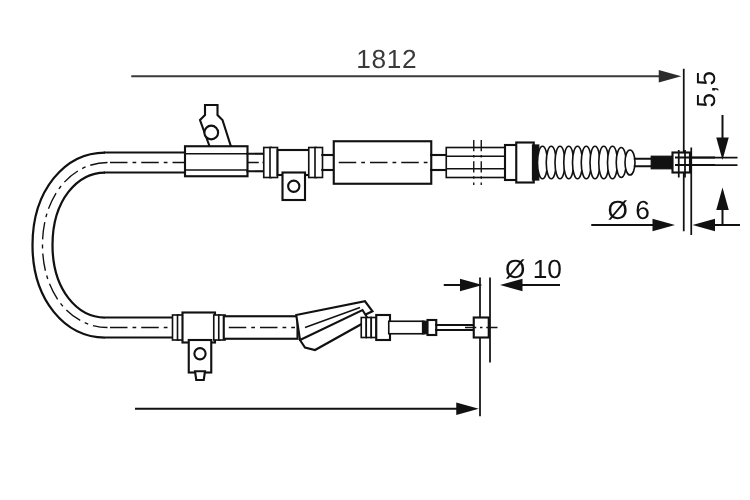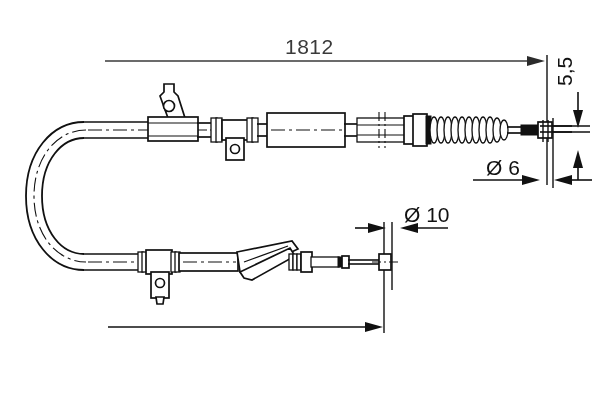--- a/index.html
+++ b/index.html
@@ -7,20 +7,21 @@
     padding: 0;
     background: #ffffff;
   }
   #stage {
     position: relative;
     width: 600px;
     height: 400px;
     background: #ffffff;
     overflow: hidden;
     font-family: "Liberation Sans", sans-serif;
+    border-radius: 21px;
   }
   #drawing {
     position: absolute;
     left: 0;
     top: 0;
     width: 600px;
     height: 400px;
   }
   .dim-text {
     font-family: "Liberation Sans", sans-serif;

